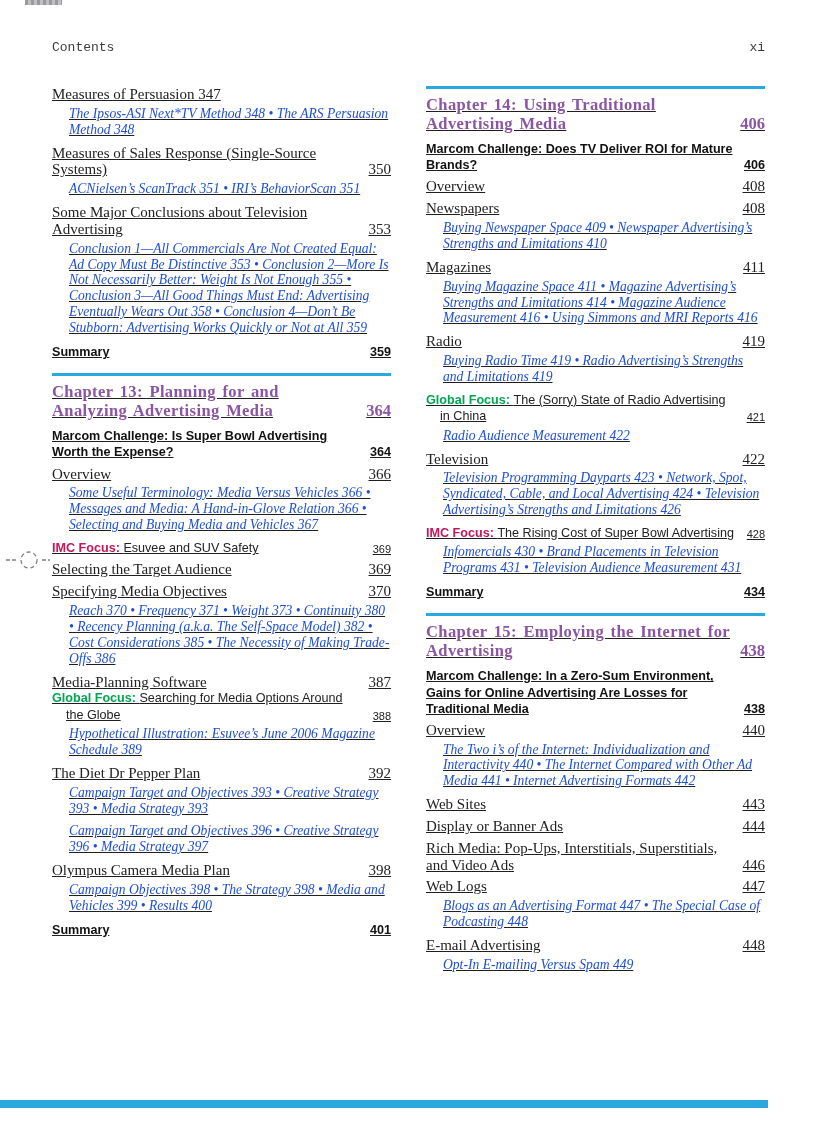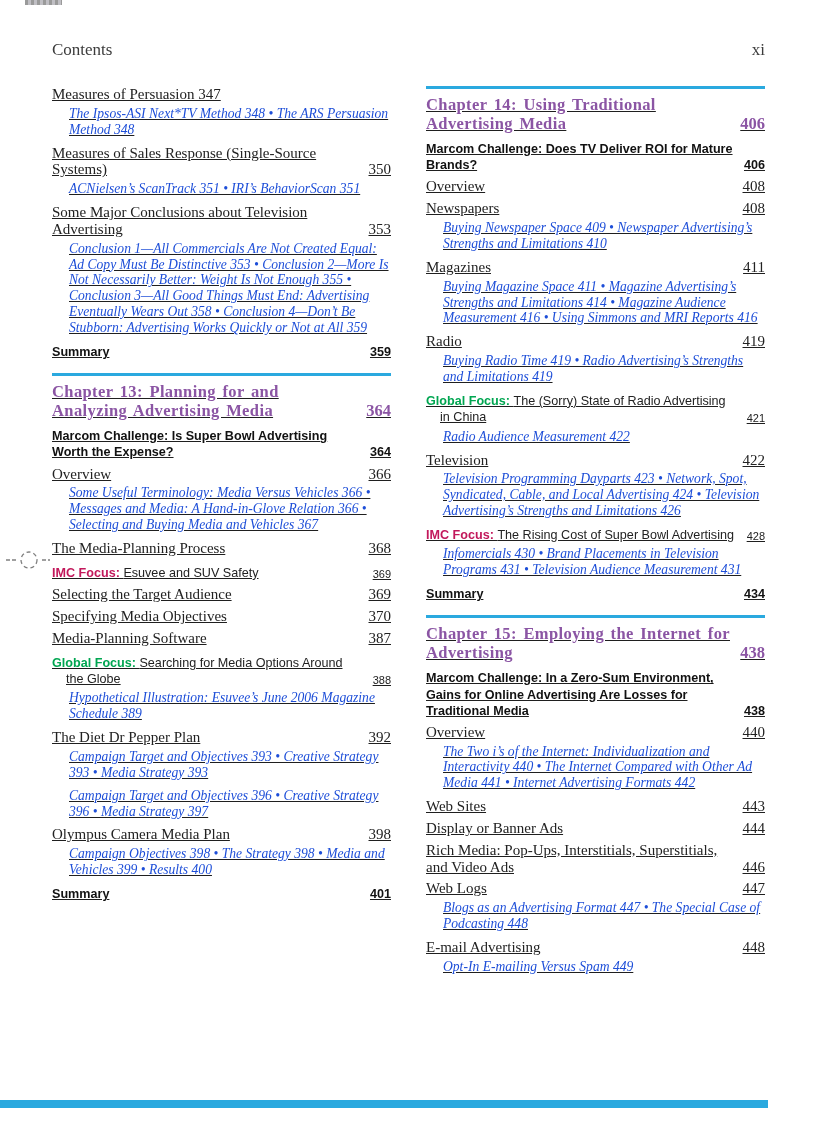--- a/index.html
+++ b/index.html
@@ -18,22 +18,22 @@
   }
   .reg-mark{position:absolute;left:6px;top:546px;opacity:.75;}
   .bottom-bar{
     position:absolute;left:0;top:1100px;width:768px;height:8px;
     background:var(--teal,#2AA9DF);
   }
   
   .hdr{
     position:absolute;top:40px;left:52px;width:713px;
     display:flex;justify-content:space-between;
-    font-family:Liberation Serif, serif;
-    font-size:17px;color:#3c3c3c;
+    font-family:Liberation Mono, monospace;
+    font-size:13px;color:#3c3c3c;
   }
   
   .cols{
     position:absolute;top:84px;left:52px;width:713px;
     display:flex;gap:35px;text-decoration:underline;
   }
   .col{width:339px;}
   .col > :first-child{margin-top:2px;}
 
   .row{display:flex;justify-content:space-between;align-items:flex-end;}
@@ -49,21 +49,21 @@
   }
 
   .row-bold{
     margin-top:8px;
     font-family:"Liberation Sans", sans-serif;
     font-weight:bold;font-size:12.6px;line-height:1.28;color:#111;
   }
   .row-bold .pg{font-size:12.6px;}
 
   .row-focus{
-    margin-top:8px;
+    margin-top:0;
     font-family:"Liberation Sans", sans-serif;
     font-size:12.6px;line-height:1.3;color:#222;
   }
   .row-focus .ftext{padding-left:14px;text-indent:-14px;}
   .row-focus .prefix{font-weight:bold;}
   .row-focus .prefix.imc{color:var(--imc,#C2185B);}
   .row-focus .prefix.global{color:var(--global,#00A651);}
   .row-focus .pg{font-size:11px;}
 
   .chapter-block{margin-top:13px;}
@@ -124,36 +124,33 @@
         </div>
         <div class="row row-bold">
           <span>Marcom Challenge: Is Super Bowl Advertising Worth the Expense?</span>
           <span class="pg">364</span>
         </div>
         <div class="row row-entry">
           <span>Overview</span>
           <span class="pg">366</span>
         </div>
         <div class="row-sub">Some Useful Terminology: Media Versus Vehicles 366 • Messages and Media: A Hand-in-Glove Relation 366 • Selecting and Buying Media and Vehicles 367</div>
-        <div class="row row-entry">
-          <span>The Media-Planning Process</span>
-          <span class="pg">368</span>
-        </div>
         <div class="row row-focus">
           <span class="ftext"><span class="prefix imc">IMC Focus: </span>Esuvee and SUV Safety</span>
           <span class="pg">369</span>
         </div>
         <div class="row row-entry">
           <span>Selecting the Target Audience</span>
           <span class="pg">369</span>
         </div>
         <div class="row row-entry">
           <span>Specifying Media Objectives</span>
           <span class="pg">370</span>
         </div>
+        <div class="row-sub">Reach 370 • Frequency 371 • Weight 373 • Continuity 380 • Recency Planning (a.k.a. The Self-Space Model) 382 • Cost Considerations 385 • The Necessity of Making Trade-Offs 386</div>
         <div class="row row-entry">
           <span>Media-Planning Software</span>
           <span class="pg">387</span>
         </div>
         <div class="row row-focus">
           <span class="ftext"><span class="prefix global">Global Focus: </span>Searching for Media Options Around the Globe</span>
           <span class="pg">388</span>
         </div>
         <div class="row-sub">Hypothetical Illustration: Esuvee’s June 2006 Magazine Schedule 389</div>
         <div class="row row-entry">

